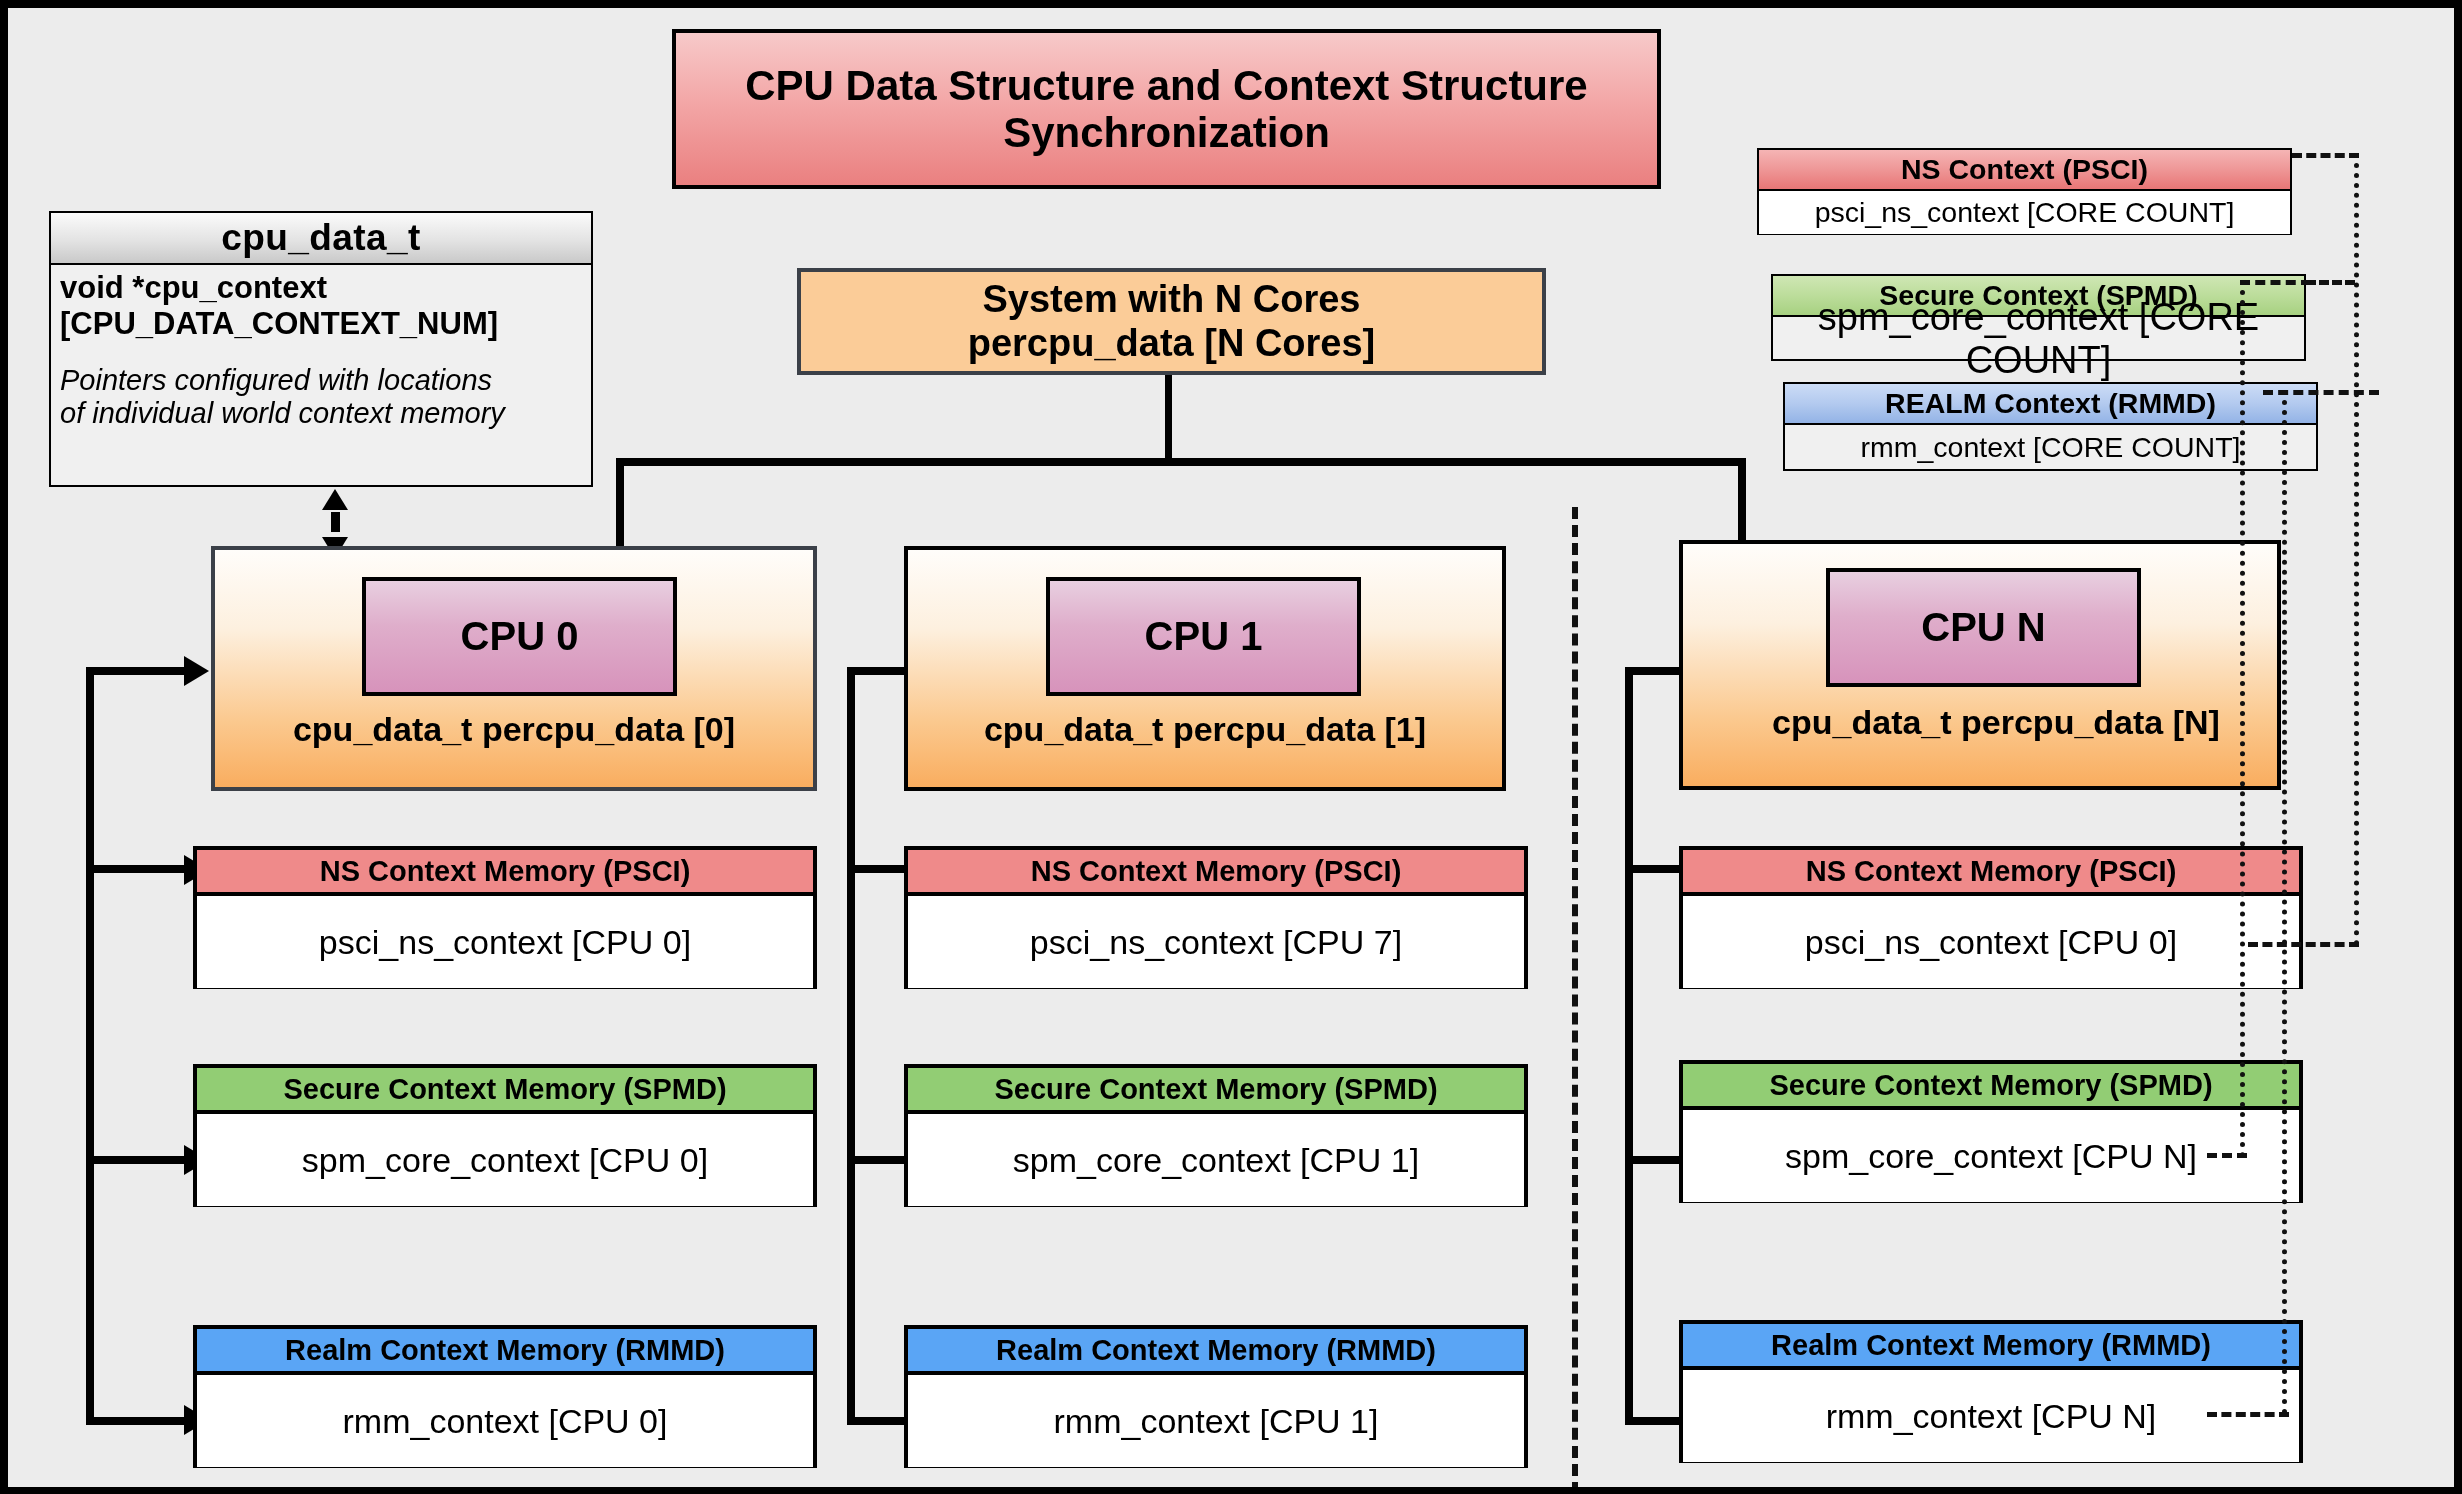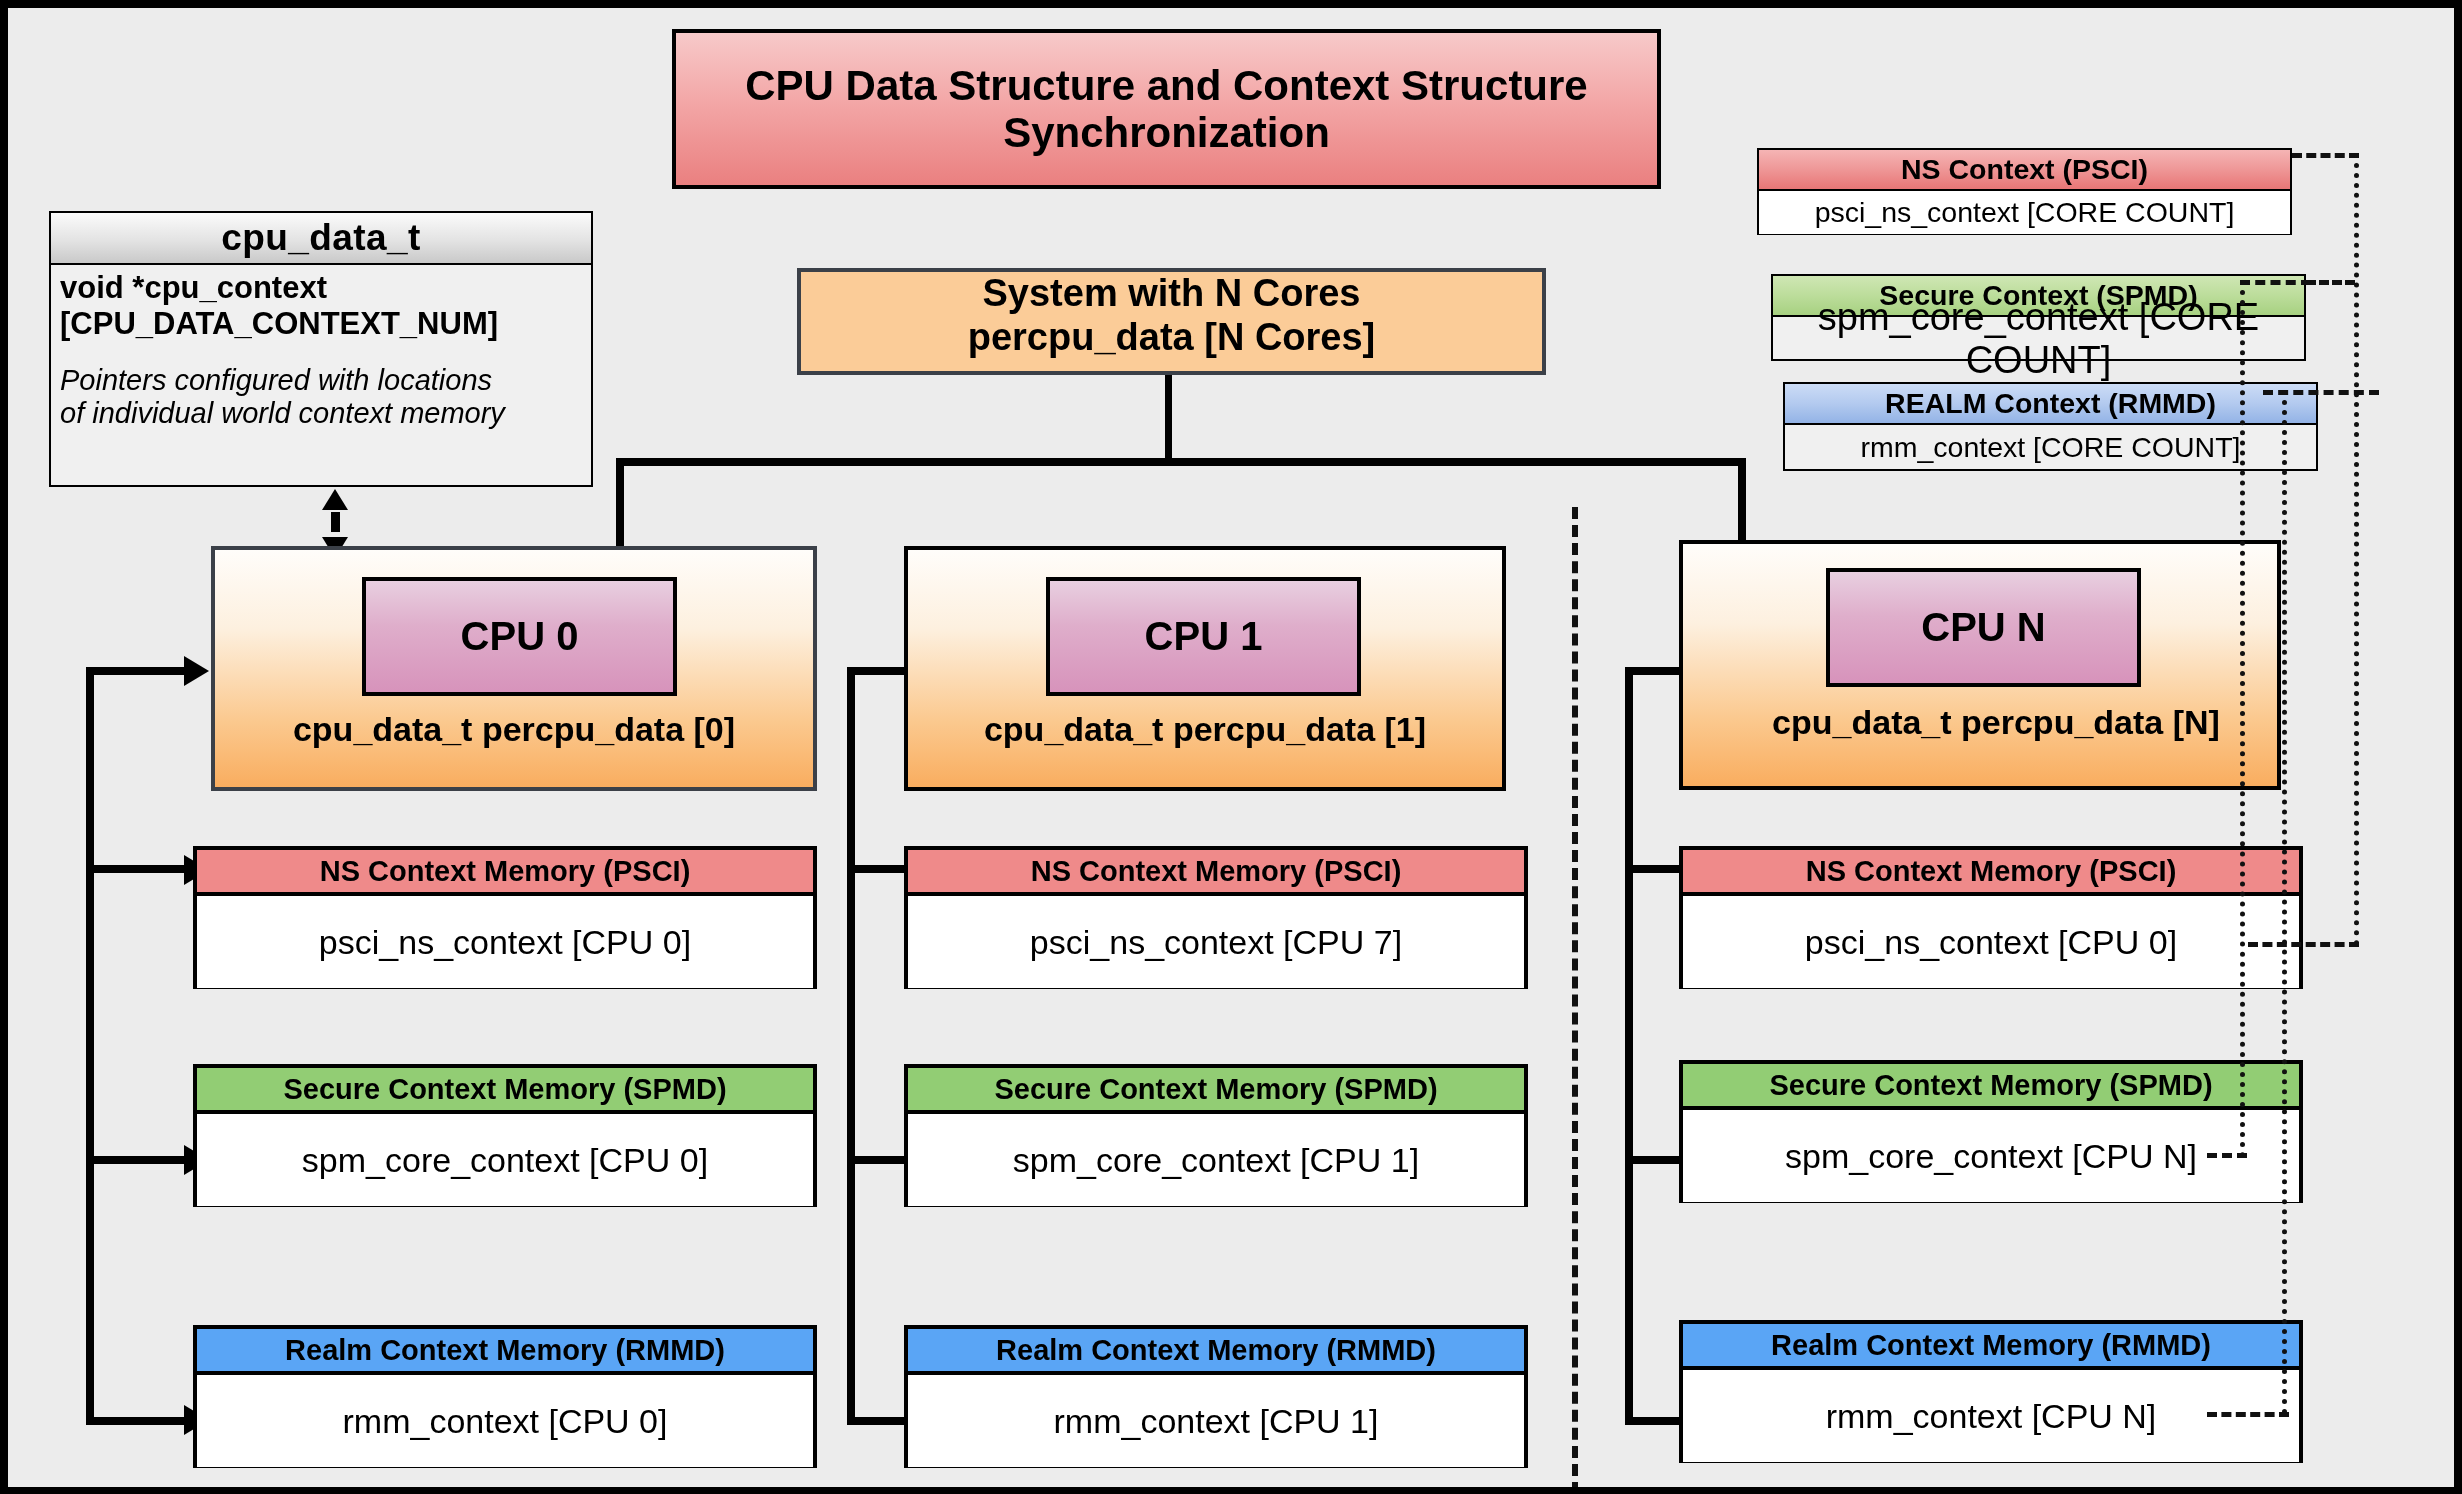--- a/index.html
+++ b/index.html
@@ -16,21 +16,21 @@
   
   .title-box{
     background:linear-gradient(180deg,#f7c9c9 0%,#f3a7a7 45%,#ea8080 100%);
     border:4.5px solid #000;
     display:flex;align-items:center;justify-content:center;text-align:center;
     font-weight:bold;color:#000;line-height:1.12;
   }
   .sys-box{
     background:#fbcc98;
     border:4.5px solid #3b4048;
-    display:flex;justify-content:center;text-align:center;
+    display:flex;align-items:center;justify-content:center;text-align:center;
     font-weight:bold;line-height:1.15;
   }
   .cpu-card{
     background:linear-gradient(180deg,#fffdfa 0%,#fdf0df 33%,#fbc98f 72%,#f9ad5f 100%);
     border:4.5px solid #000;
   }
   .cpu-card.shadowed{border-color:#3b4048;}
   .cpu-chip{
     background:linear-gradient(180deg,#e8cfe0 0%,#dfaecb 40%,#d793bb 100%);
     border:4.5px solid #000;

